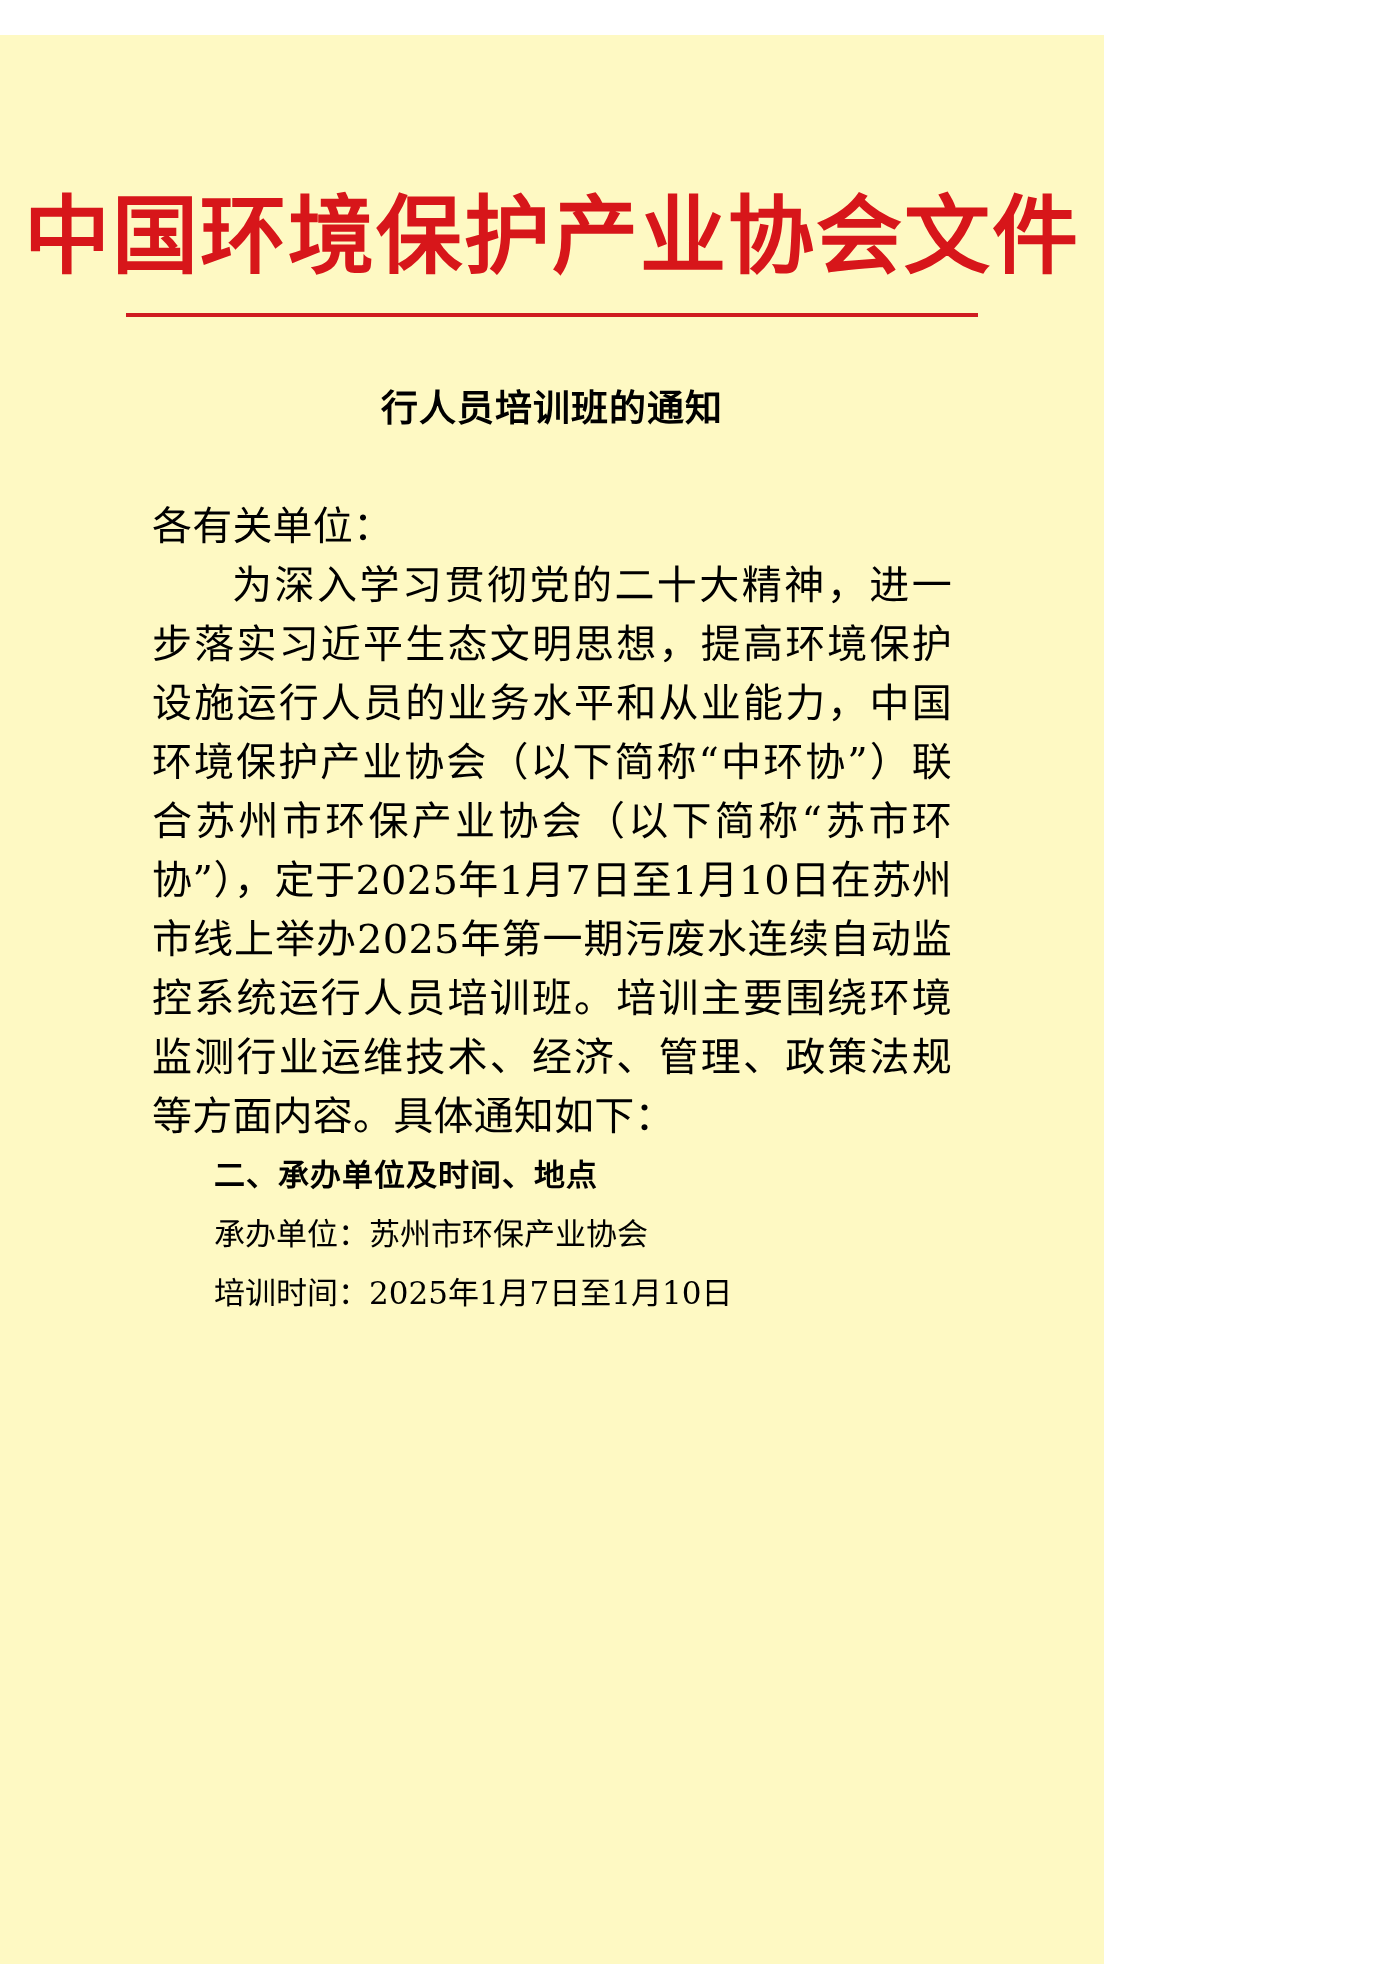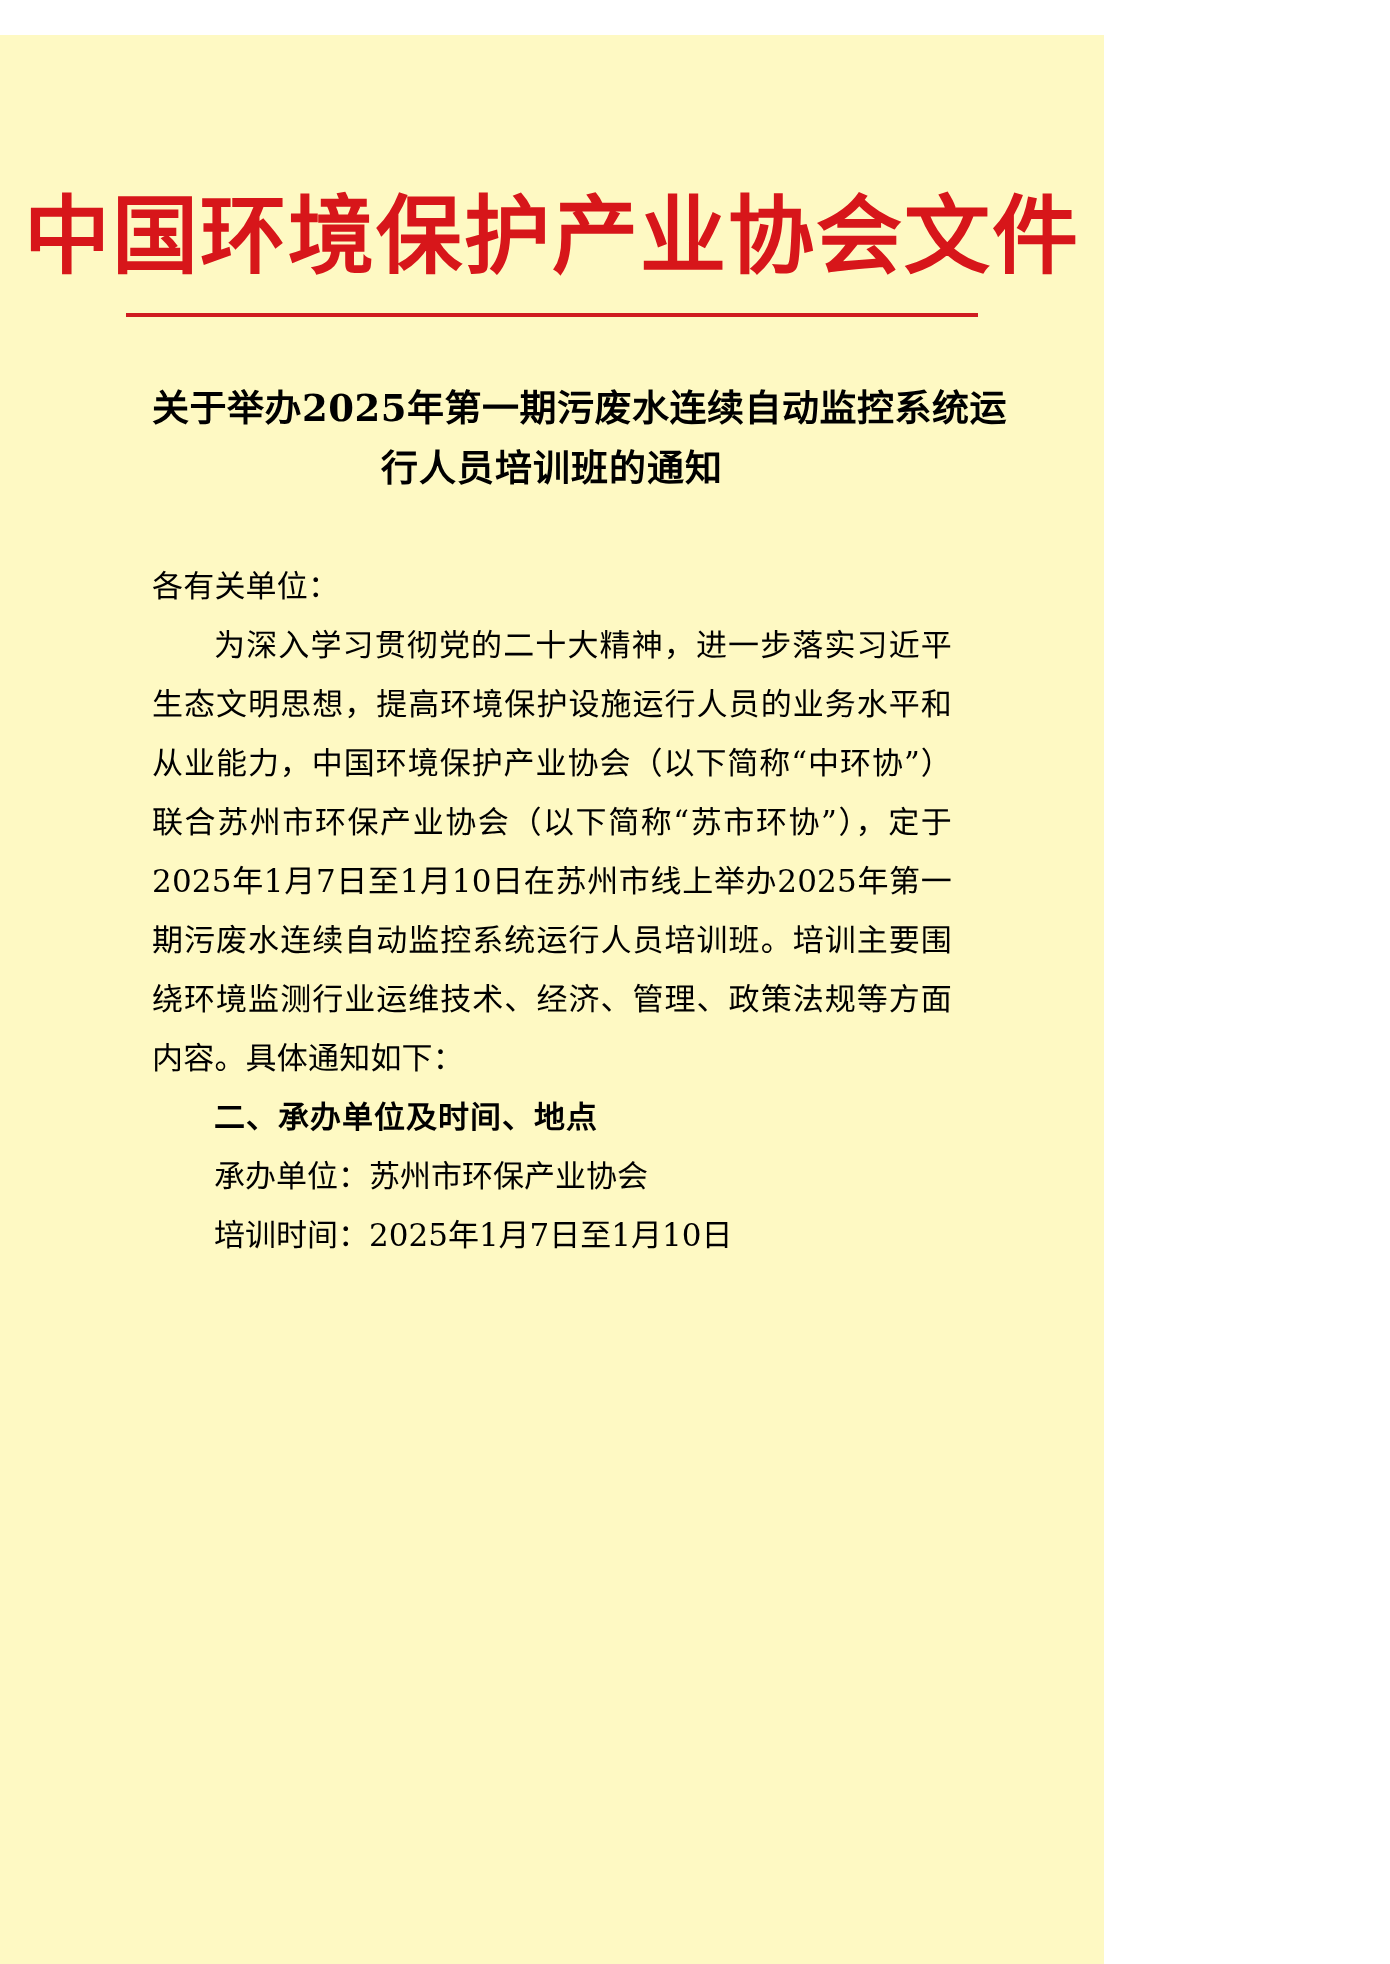--- a/index.html
+++ b/index.html
@@ -82,21 +82,21 @@
 
   
   .body-block {
     margin: 0 auto;
     padding-top: 58px;
     width: 800px;
   }
   .para {
     margin: 0;
     font-family: "DejaVu Serif", "Liberation Serif", serif;
-    font-size: 31px;
+    font-size: 40px;
     line-height: 59px;
     text-align: justify;
     text-justify: inter-ideograph;
     letter-spacing: 0.2px;
     color: #000000;
   }
   .para.salutation { text-indent: 0; }
   .para.indent2 { text-indent: 2em; }
 
   .section-heading {
@@ -125,21 +125,20 @@
 <div class="page">
 
   <div class="letterhead">
     <span class="letterhead-title" style="color: rgb(215, 22, 26);">中国环境保护产业协会文件</span>
   </div>
 
 
   <hr class="red-rule" style="background: rgb(207, 28, 32);">
 
   <h1 class="doc-title">
-    <span class="tline tline-1">关于举办2025年第一期污废水连续自动监控系统运</span>
     <span class="tline tline-2">行人员培训班的通知</span>
   </h1>
 
   <div class="body-block">
 
     <p class="para salutation">各有关单位：</p>
 
     <p class="para indent2">为深入学习贯彻党的二十大精神，进一步落实习近平生态文明思想，提高环境保护设施运行人员的业务水平和从业能力，中国环境保护产业协会（以下简称“中环协”）联合苏州市环保产业协会（以下简称“苏市环协”），定于2025年1月7日至1月10日在苏州市线上举办2025年第一期污废水连续自动监控系统运行人员培训班。培训主要围绕环境监测行业运维技术、经济、管理、政策法规等方面内容。具体通知如下：</p>
 
 

